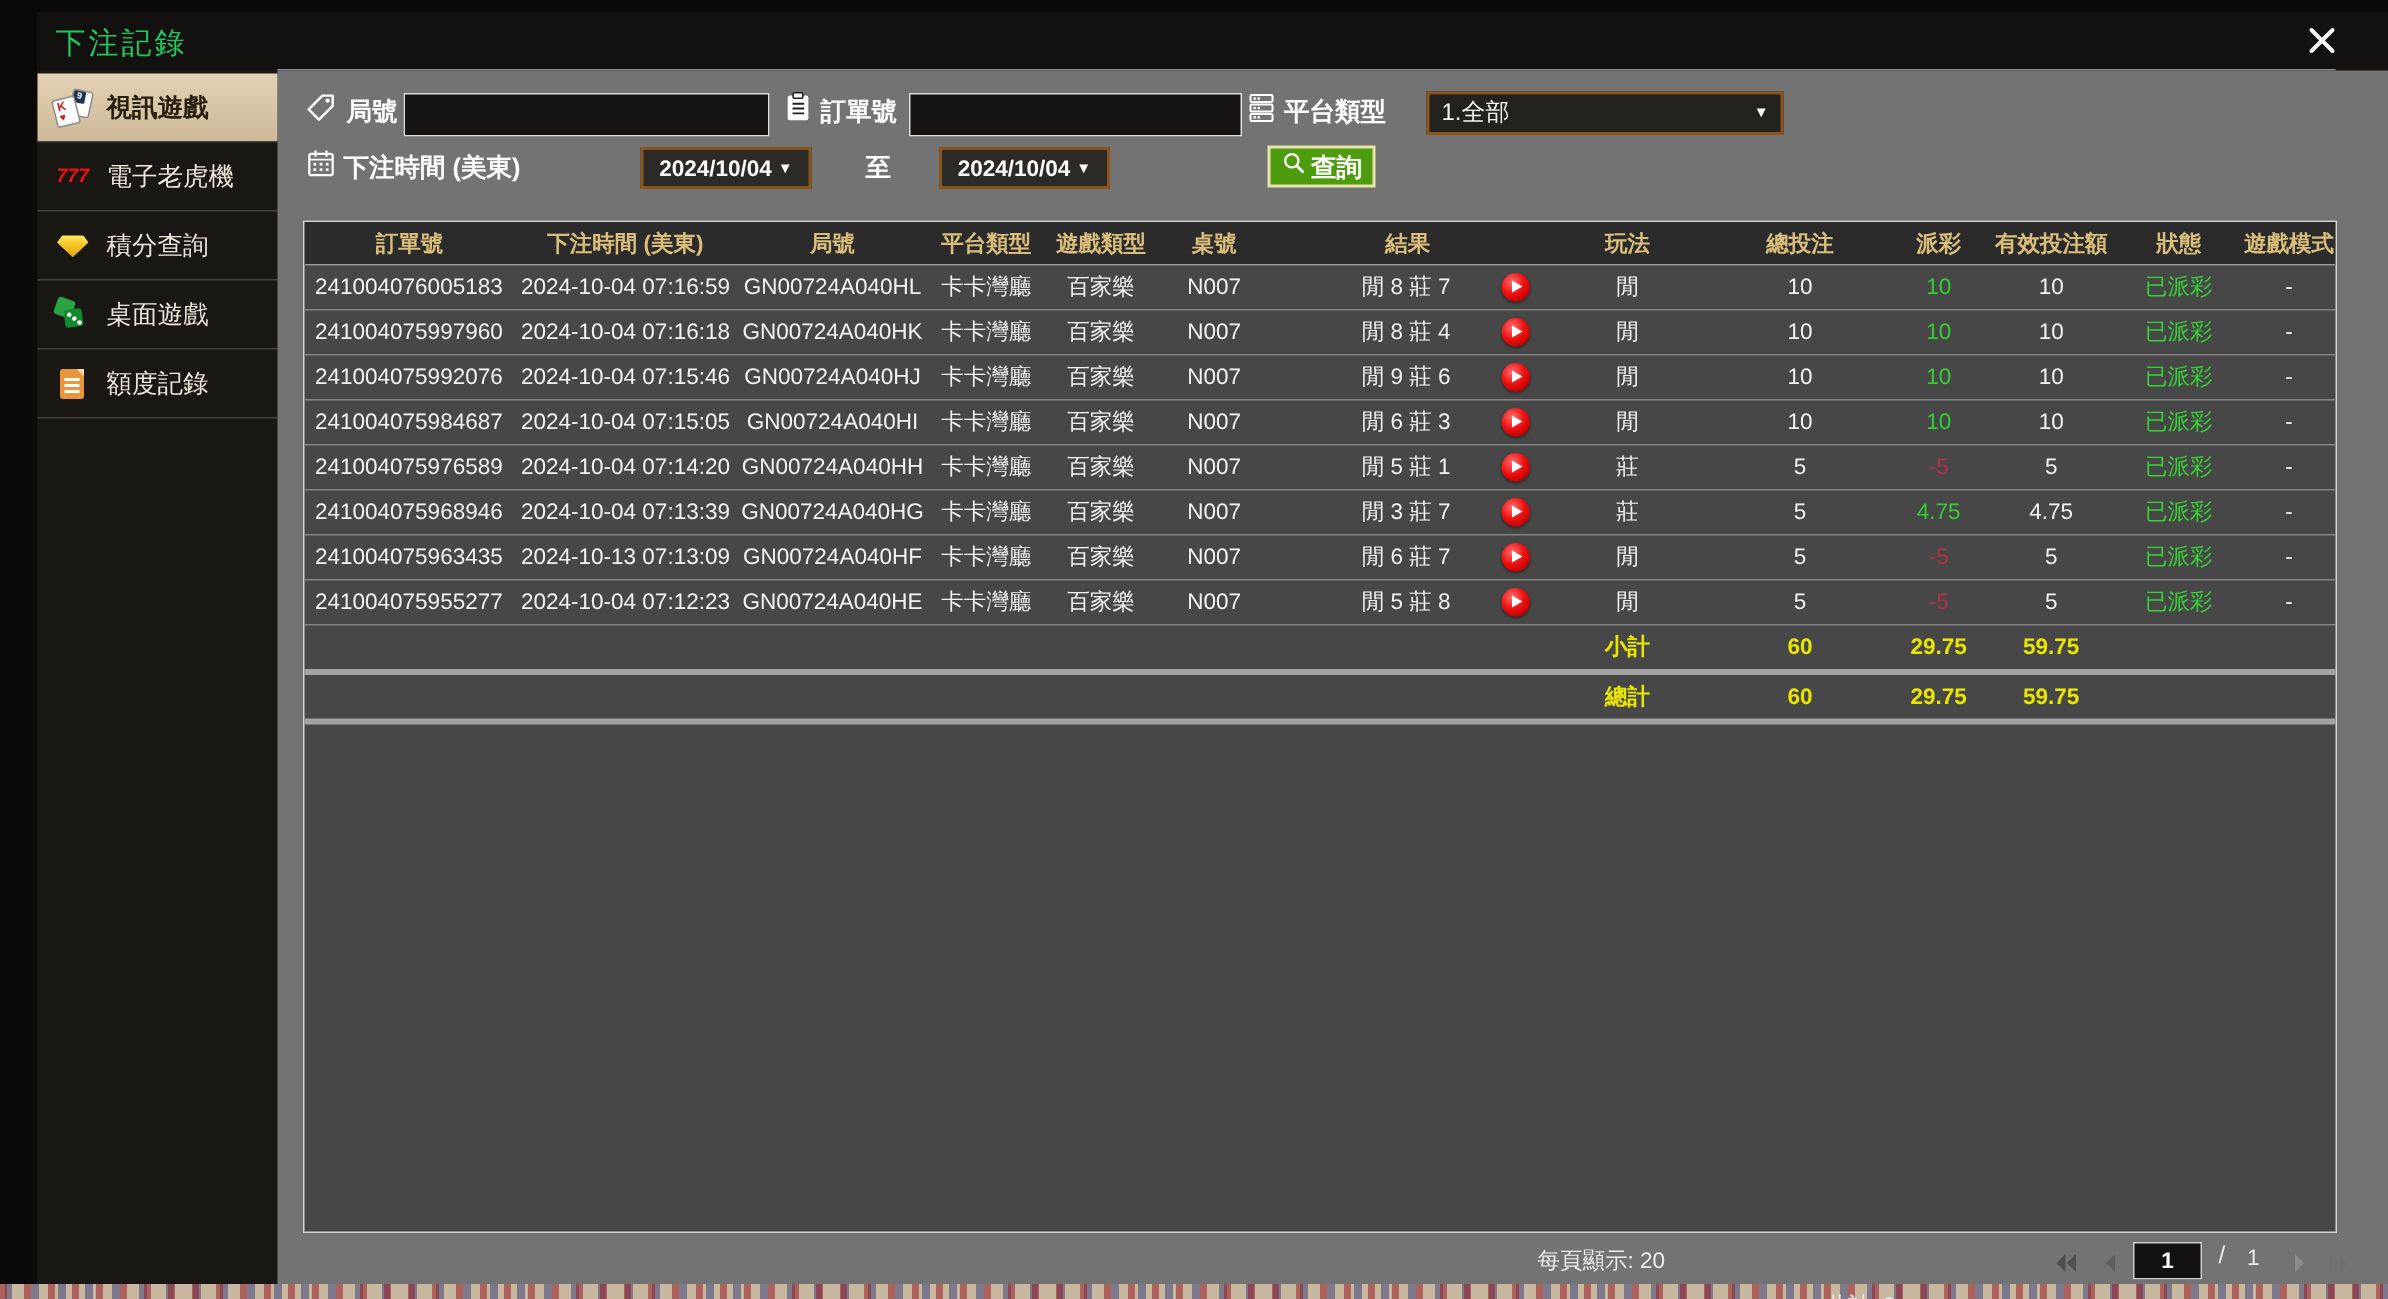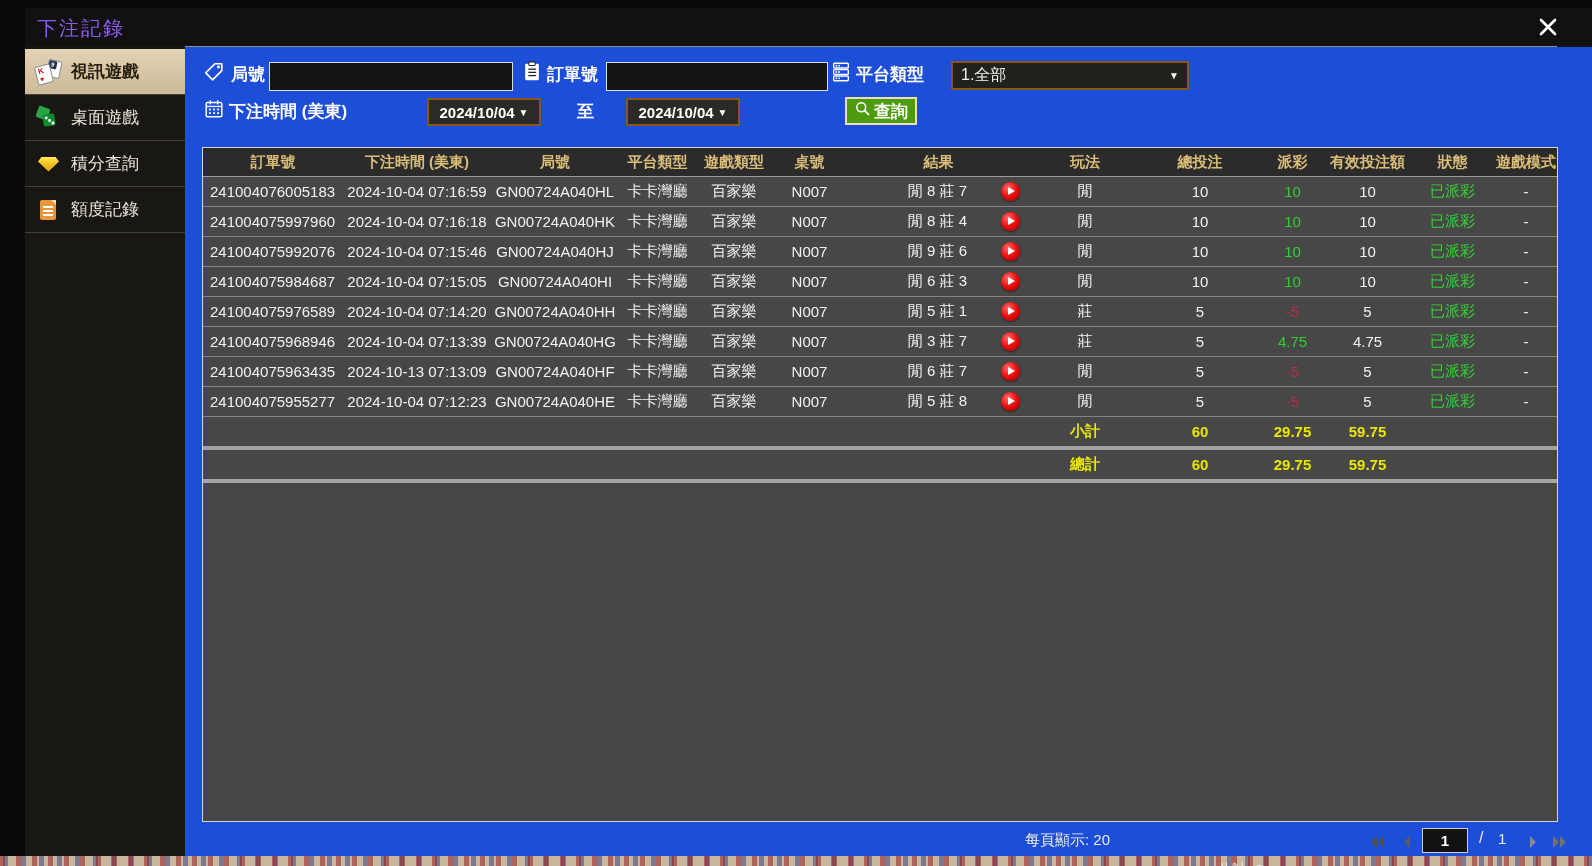--- a/index.html
+++ b/index.html
@@ -13,21 +13,21 @@
   .bottom-strip{
     position:absolute;left:0;top:856px;width:1592px;height:10px;
     background-color:#c8b69e;
     background-image:
       repeating-linear-gradient(90deg, rgba(150,30,35,.55) 0 5px, transparent 5px 16px),
       repeating-linear-gradient(90deg, rgba(35,45,120,.45) 3px 8px, transparent 8px 21px);
   }
   
   .modal{position:absolute;left:25px;top:8px;width:1567px;height:848px;background:#201e1b;}
   .titlebar{position:absolute;left:0;top:0;right:0;height:39px;background:#131110;}
-  .title{position:absolute;left:12px;top:7px;font-size:20px;color:#8b5cf6;letter-spacing:2px;}
+  .title{position:absolute;left:12px;top:7px;font-size:20px;color:#22c55e;letter-spacing:2px;}
   .close-btn{position:absolute;right:33px;top:8px;width:22px;height:22px;cursor:pointer;}
   .title-divider{position:absolute;left:160px;top:38px;width:1372px;height:1px;background:#8f8f8f;}
 
   
   .sidebar{position:absolute;left:0;top:39px;width:160px;bottom:0;background:#191713;}
   .side-item{position:relative;height:45px;display:flex;align-items:center;gap:9px;
     padding-left:10px;border-bottom:1px solid #45413a;color:#ece6da;font-size:17px;cursor:pointer;}
   .side-item.first{margin-top:2px;}
   .side-item.selected{background:linear-gradient(180deg,#e3d2b4,#cdb998);color:#27200f;font-weight:bold;}
   .side-item.selected::after{content:"";position:absolute;right:-11px;top:0;
@@ -52,21 +52,21 @@
   .ic-diamond{position:absolute;left:3px;top:6px;width:21px;height:15px;
     background:linear-gradient(180deg,#ffe95e 0%,#f3c324 45%,#e0a50f 100%);
     clip-path:polygon(50% 100%,0% 34%,18% 0%,82% 0%,100% 34%);}
   .ic-doc{position:absolute;left:5px;top:3px;width:16px;height:20px;background:#e8953c;border-radius:2px;}
   .ic-doc::after{content:"";position:absolute;right:0;top:0;border-left:5px solid transparent;
     border-top:5px solid #f8d8a8;}
   .ic-doc span{position:absolute;left:3px;width:10px;height:2px;background:#fff;}
   .ic-doc span:nth-child(1){top:6px;} .ic-doc span:nth-child(2){top:10px;} .ic-doc span:nth-child(3){top:14px;}
 
   
-  .main{position:absolute;left:160px;top:39px;right:0;bottom:0;background:#1d4ed8;}
+  .main{position:absolute;left:160px;top:39px;right:0;bottom:0;background:#737373;}
   .flt-icon{position:absolute;width:22px;height:22px;}
   .flt-label{position:absolute;color:#fff;font-weight:bold;font-size:17px;white-space:nowrap;}
   .txt-input{position:absolute;height:27px;background:#161412;border:1px solid #dcdcdc;
     color:#fff;font-size:15px;padding:0 6px;outline:none;font-family:inherit;}
   #icon-round{left:18px;top:14px;}   #lbl-round{left:46px;top:16px;}
   #inp-round{left:84px;top:15px;width:230px;}
   #icon-order{left:336px;top:13px;}  #lbl-order{left:362px;top:16px;}
   #inp-order{left:421px;top:15px;width:208px;}
   #icon-platform{left:645px;top:14px;} #lbl-platform{left:671px;top:16px;}
   #dd-platform{position:absolute;left:766px;top:14px;width:218px;height:25px;background:#23211d;
@@ -144,34 +144,40 @@
       <span class="icon-box">
         <span class="card card-back">
             <b>9</b>
           </span>
         <span class="card card-front">K<span class="heart">♥</span></span>
       </span>
       <span>視訊遊戲</span>
     </div>
     <div class="side-item">
       <span class="icon-box">
+          <span class="ic-777">777</span>
+        </span>
+      <span>電子老虎機</span>
+    </div>
+    <div class="side-item">
+      <span class="icon-box">
+          <span class="ic-diamond"></span>
+        </span>
+      <span>積分查詢</span>
+    </div>
+    <div class="side-item">
+      <span class="icon-box">
         <span class="tg tg1"></span>
           <span class="tg tg2">
             <i></i>
             <i></i>
             <i></i>
           </span>
       </span>
       <span>桌面遊戲</span>
-    </div>
-    <div class="side-item">
-      <span class="icon-box">
-          <span class="ic-diamond"></span>
-        </span>
-      <span>積分查詢</span>
     </div>
     <div class="side-item">
       <span class="icon-box">
         <span class="ic-doc">
             <span></span>
             <span></span>
             <span></span>
           </span>
       </span>
       <span>額度記錄</span>

